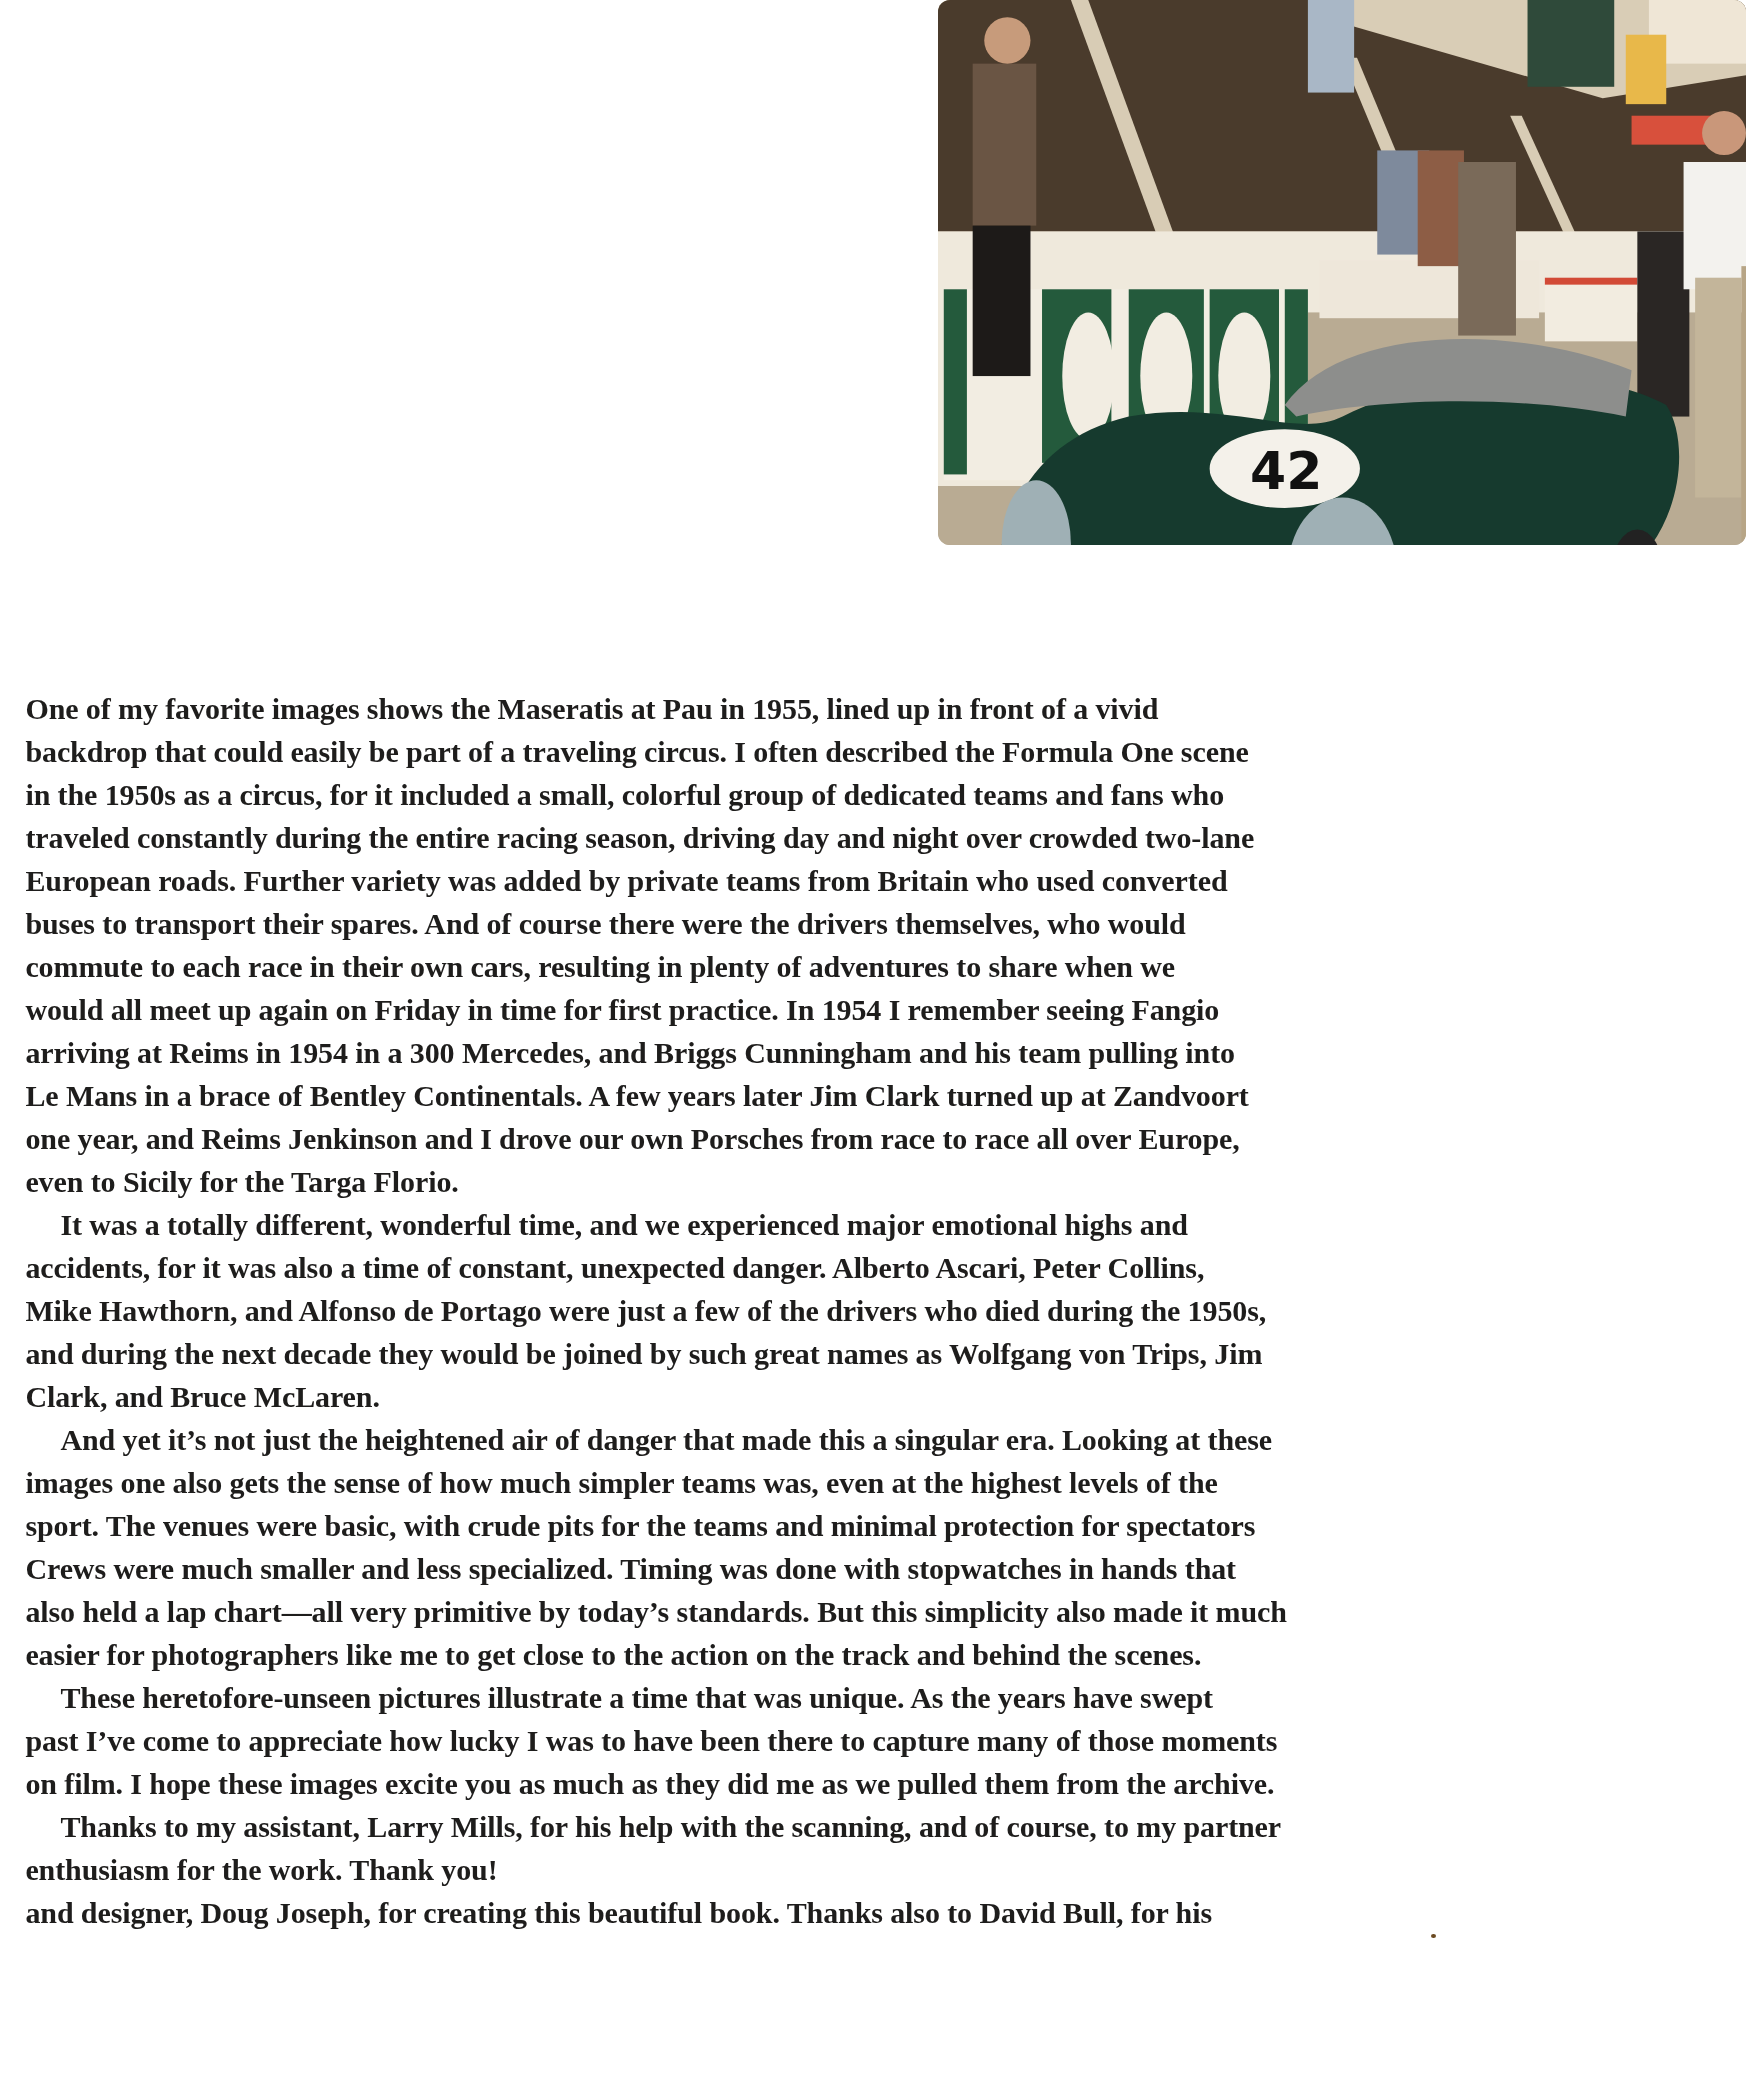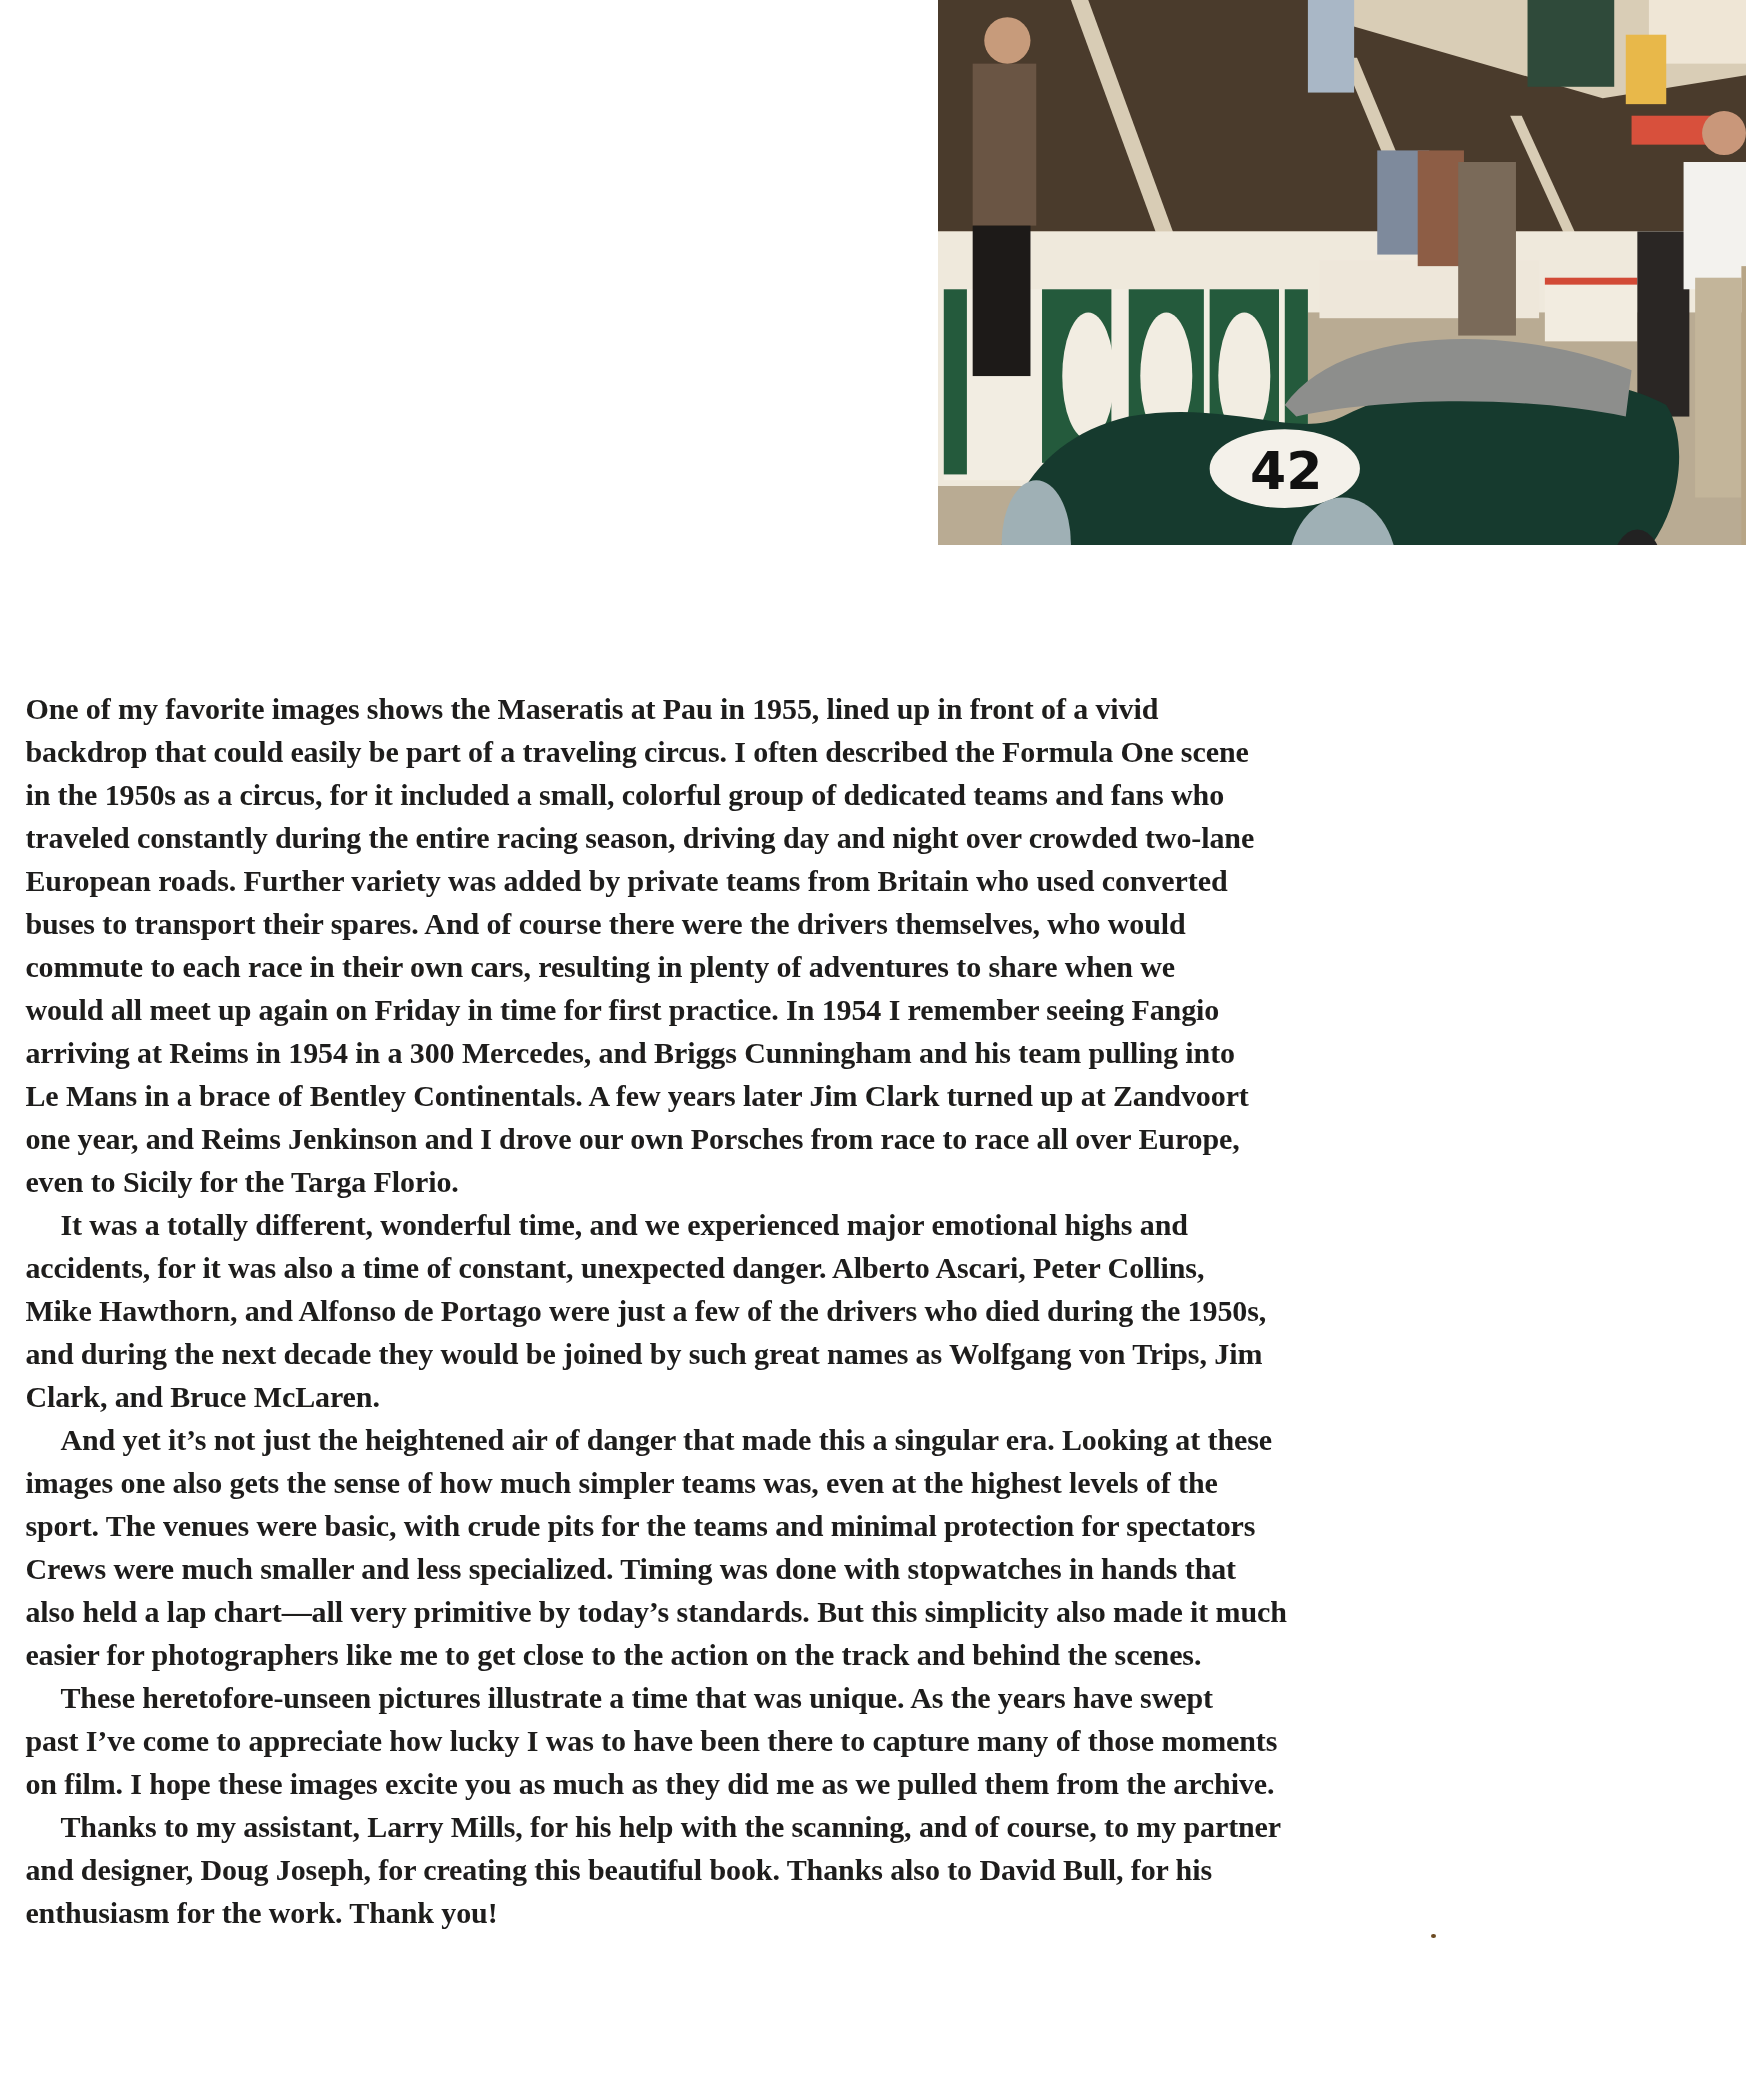--- a/index.html
+++ b/index.html
@@ -1,19 +1,19 @@
 <!DOCTYPE html>
 <html style="font-size:9.3px"><head>
   <meta charset="utf-8">
   <style>
     html, body { margin: 0; padding: 0; background: #ffffff; }
     body { width: 1746px; height: 2097px; position: relative; overflow: hidden; }
     .photo {
       position: absolute; left: 938px; top: 0; width: 808px; height: 545px;
-      overflow: hidden; background: #b9ab93;
+      overflow: hidden; background: #b9ab93; border-radius: 12px;
     }
     .photo svg { display: block; width: 100%; height: 100%; }
     .text-block {
       position: absolute; left: 25.4px; top: 687px; width: 1330px;
       font-family: "Liberation Serif", "DejaVu Serif", serif;
       font-size: 30px; line-height: 43px; color: #1e1d1c;
     }
     .line { white-space: nowrap; height: 43px; letter-spacing: -0.1px; font-weight: bold; }
     .indent { padding-left: 35px; }
     .speck {
@@ -122,19 +122,19 @@
     <div class="line">also held a lap chart—all very primitive by today’s standards. But this simplicity also made it much</div>
     <div class="line">easier for photographers like me to get close to the action on the track and behind the scenes.</div>
   </div>
   <div class="paragraph">
     <div class="line indent">These heretofore-unseen pictures illustrate a time that was unique. As the years have swept</div>
     <div class="line">past I’ve come to appreciate how lucky I was to have been there to capture many of those moments</div>
     <div class="line">on film. I hope these images excite you as much as they did me as we pulled them from the archive.</div>
   </div>
   <div class="paragraph">
     <div class="line indent">Thanks to my assistant, Larry Mills, for his help with the scanning, and of course, to my partner</div>
+    <div class="line">enthusiasm for the work. Thank you!</div>
     <div class="line">and designer, Doug Joseph, for creating this beautiful book. Thanks also to David Bull, for his</div>
-    <div class="line">enthusiasm for the work. Thank you!</div>
   </div>
 </div>
 
 <div class="speck"></div>
 
 
 </body></html>

